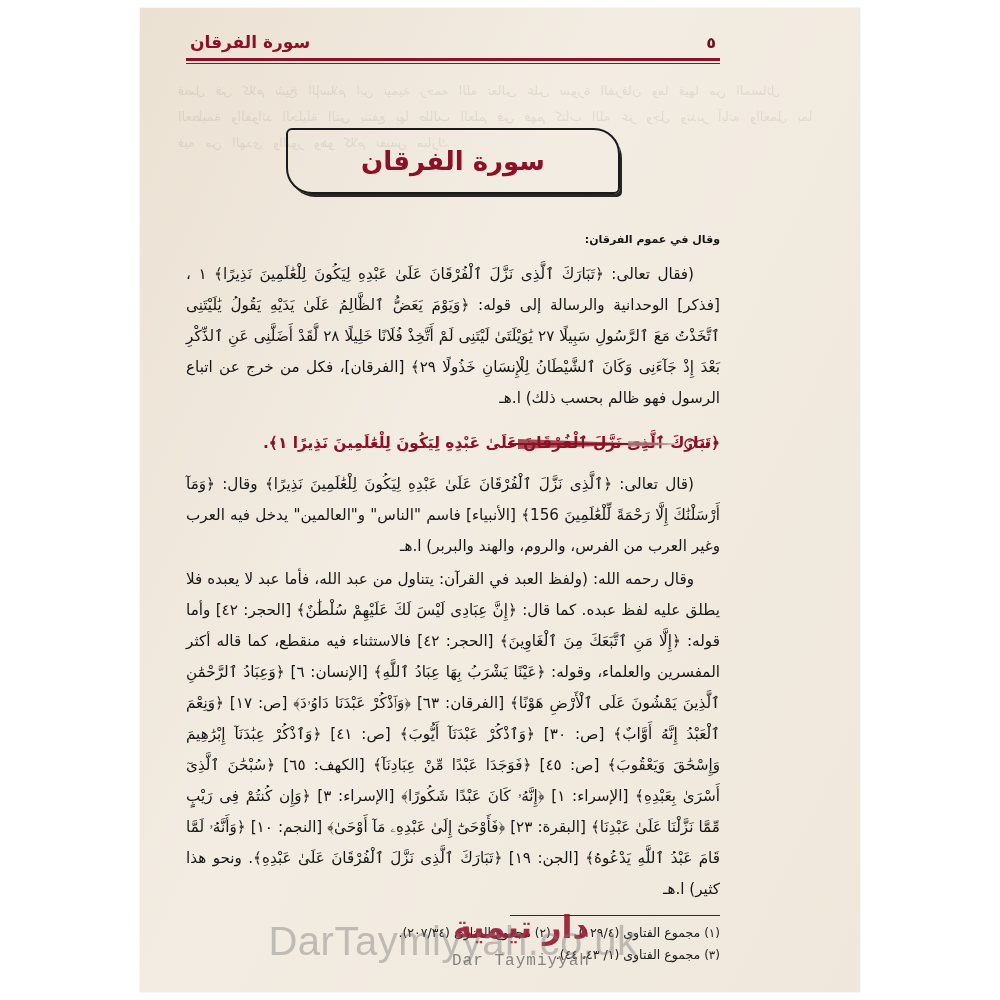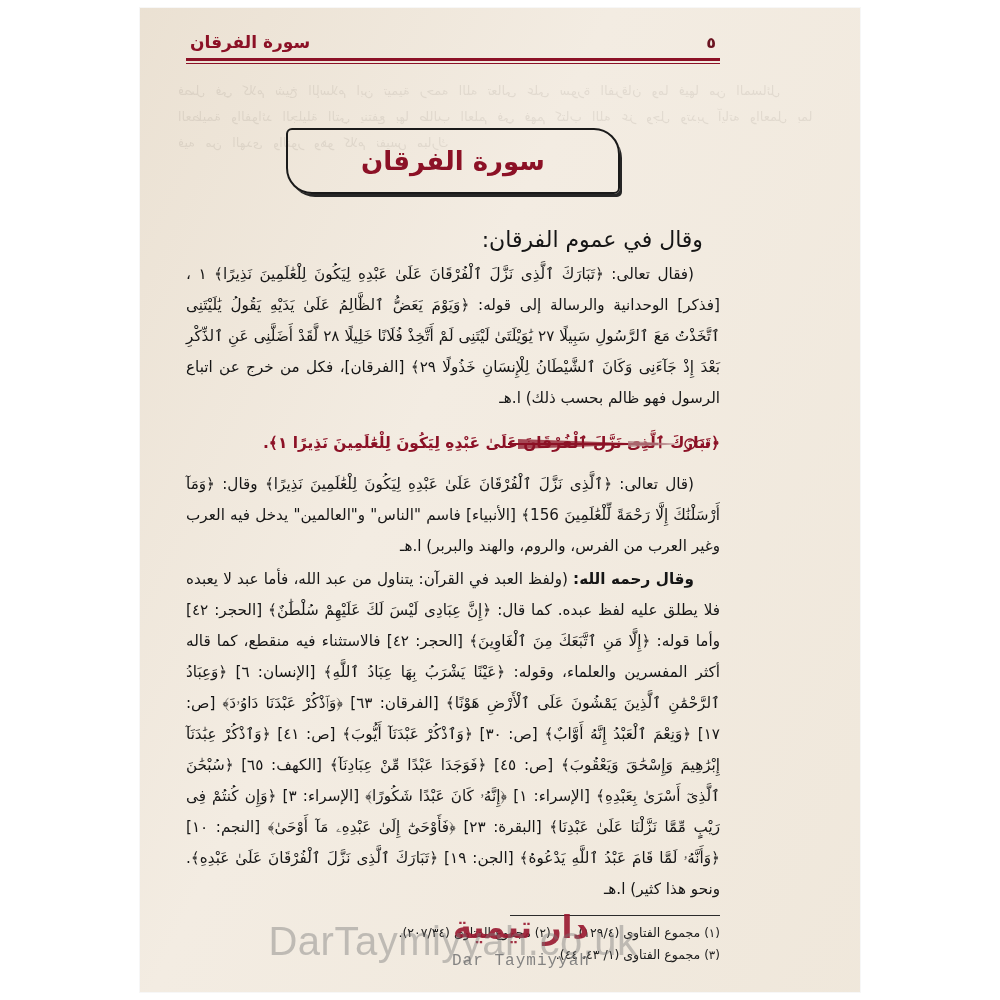--- a/index.html
+++ b/index.html
@@ -119,30 +119,30 @@
     text-align: justify;
     text-align-last: right;
     color: #151515;
   }
   p.para {
     margin: 0 0 2px 0;
   }
   p.indent {
     text-indent: 26px;
   }
-  .bold { font-weight: bold; }
+  .bold { font-weight: normal; }
   .q {
     color: #8c1126;
     font-weight: bold;
     font-size: 15.4px;
   }
   .heading {
-    font-weight: normal;
-    font-size: 22px;
-    margin: 14px 17px 4px 0;
+    font-weight: bold;
+    font-size: 11px;
+    margin: 14px 0 4px 0;
   }
 
   
   .verse-line {
     position: relative;
     text-align: center;
     margin: 14px 0 10px 0;
     font-size: 15.4px;
   }
   .ornament {

